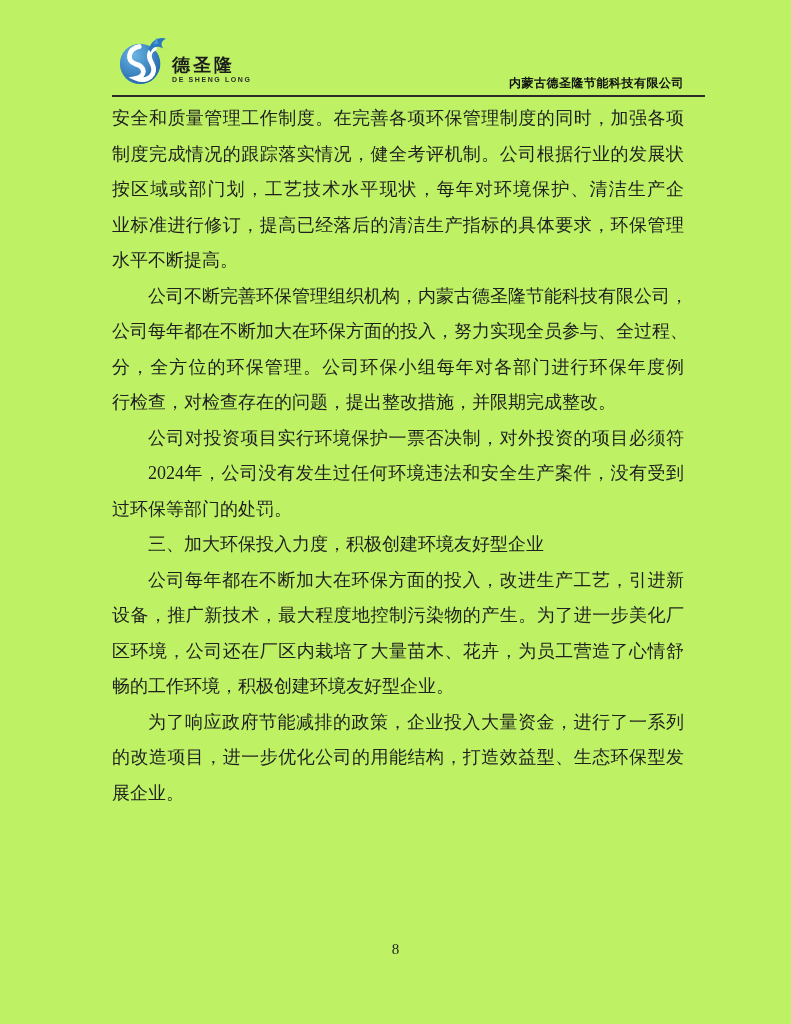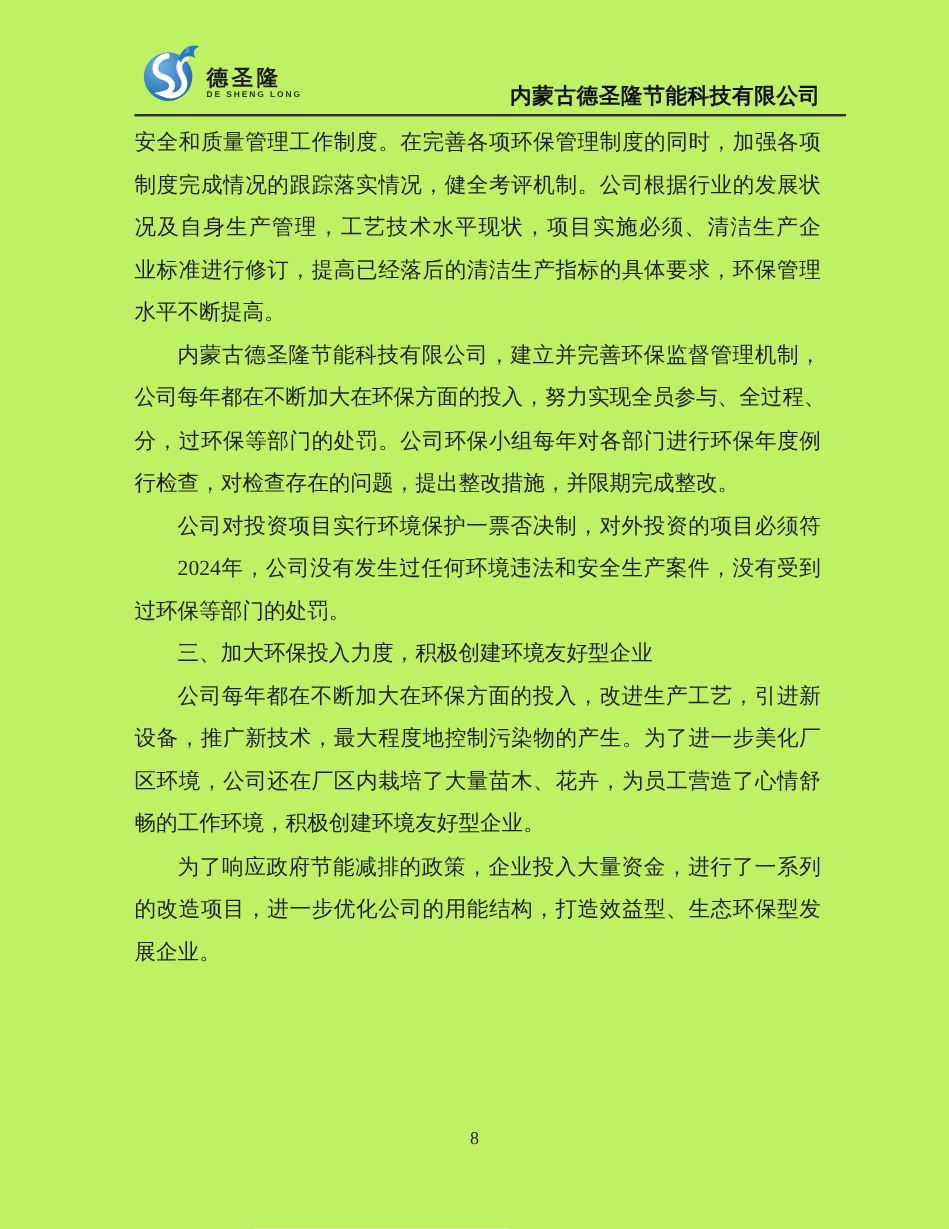--- a/index.html
+++ b/index.html
@@ -54,21 +54,21 @@
     font-weight: bold;
     color: #2b2b2b;
     letter-spacing: 1.6px;
     line-height: 9px;
     margin-top: 1px;
   }
   .company-name {
     position: absolute;
     right: 21px;
     bottom: 2px;
-    font-size: 18px;
+    font-size: 12px;
     font-weight: bold;
     color: #111111;
     letter-spacing: 0.5px;
     white-space: nowrap;
     margin-top: 18px;
   }
   .header-rule {
     position: absolute;
     left: 112px;
     top: 95px;
@@ -135,26 +135,26 @@
       </div>
     </div>
     <div class="company-name">内蒙古德圣隆节能科技有限公司</div>
   </div>
 
   <div class="header-rule"></div>
 
   <div class="doc-body" id="body-paragraphs">
       <div class="line">安全和质量管理工作制度。在完善各项环保管理制度的同时，加强各项</div>
       <div class="line">制度完成情况的跟踪落实情况，健全考评机制。公司根据行业的发展状</div>
-      <div class="line">况及自身生产管理，工艺技术水平现状，项目实施必须、清洁生产企</div>
+      <div class="line">按区域或部门划，工艺技术水平现状，每年对环境保护、清洁生产企</div>
       <div class="line">业标准进行修订，提高已经落后的清洁生产指标的具体要求，环保管理</div>
       <div class="line last">水平不断提高。</div>
-      <div class="line indent">内蒙古德圣隆节能科技有限公司，建立并完善环保监督管理机制，</div>
+      <div class="line indent">公司不断完善环保管理组织机构，内蒙古德圣隆节能科技有限公司，</div>
       <div class="line">公司每年都在不断加大在环保方面的投入，努力实现全员参与、全过程、</div>
-      <div class="line">分，过环保等部门的处罚。公司环保小组每年对各部门进行环保年度例</div>
+      <div class="line">分，全方位的环保管理。公司环保小组每年对各部门进行环保年度例</div>
       <div class="line last">行检查，对检查存在的问题，提出整改措施，并限期完成整改。</div>
       <div class="line indent">公司对投资项目实行环境保护一票否决制，对外投资的项目必须符</div>
       <div class="line indent">2024年，公司没有发生过任何环境违法和安全生产案件，没有受到</div>
       <div class="line last">过环保等部门的处罚。</div>
       <div class="line last indent">三、加大环保投入力度，积极创建环境友好型企业</div>
       <div class="line indent">公司每年都在不断加大在环保方面的投入，改进生产工艺，引进新</div>
       <div class="line">设备，推广新技术，最大程度地控制污染物的产生。为了进一步美化厂</div>
       <div class="line">区环境，公司还在厂区内栽培了大量苗木、花卉，为员工营造了心情舒</div>
       <div class="line last">畅的工作环境，积极创建环境友好型企业。</div>
       <div class="line indent">为了响应政府节能减排的政策，企业投入大量资金，进行了一系列</div>

